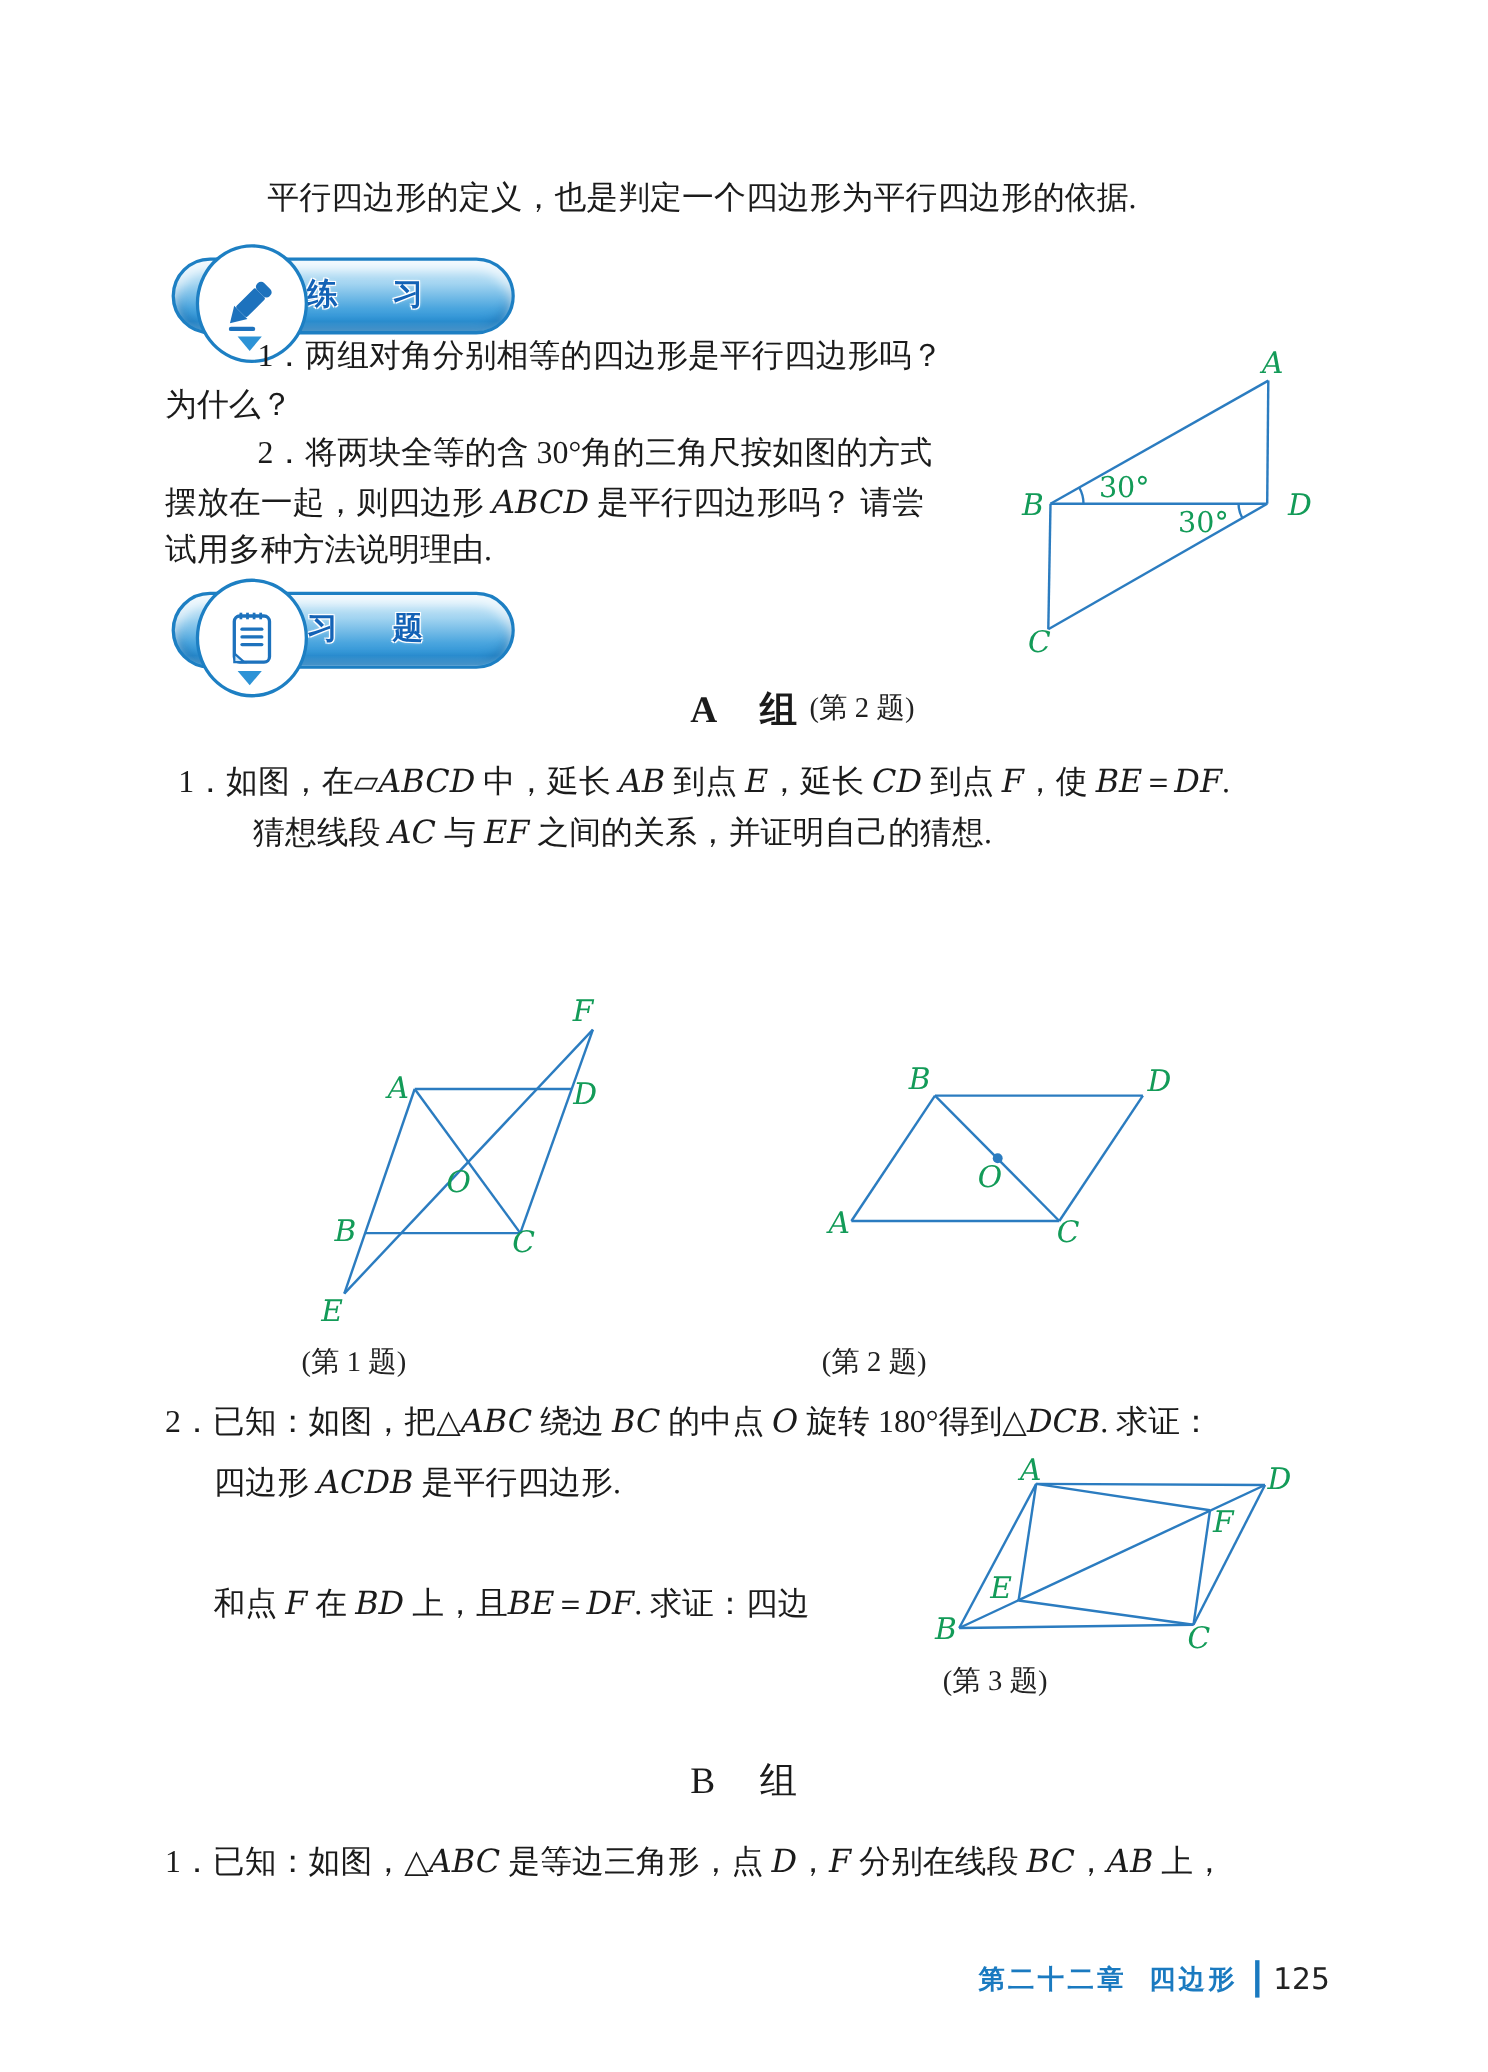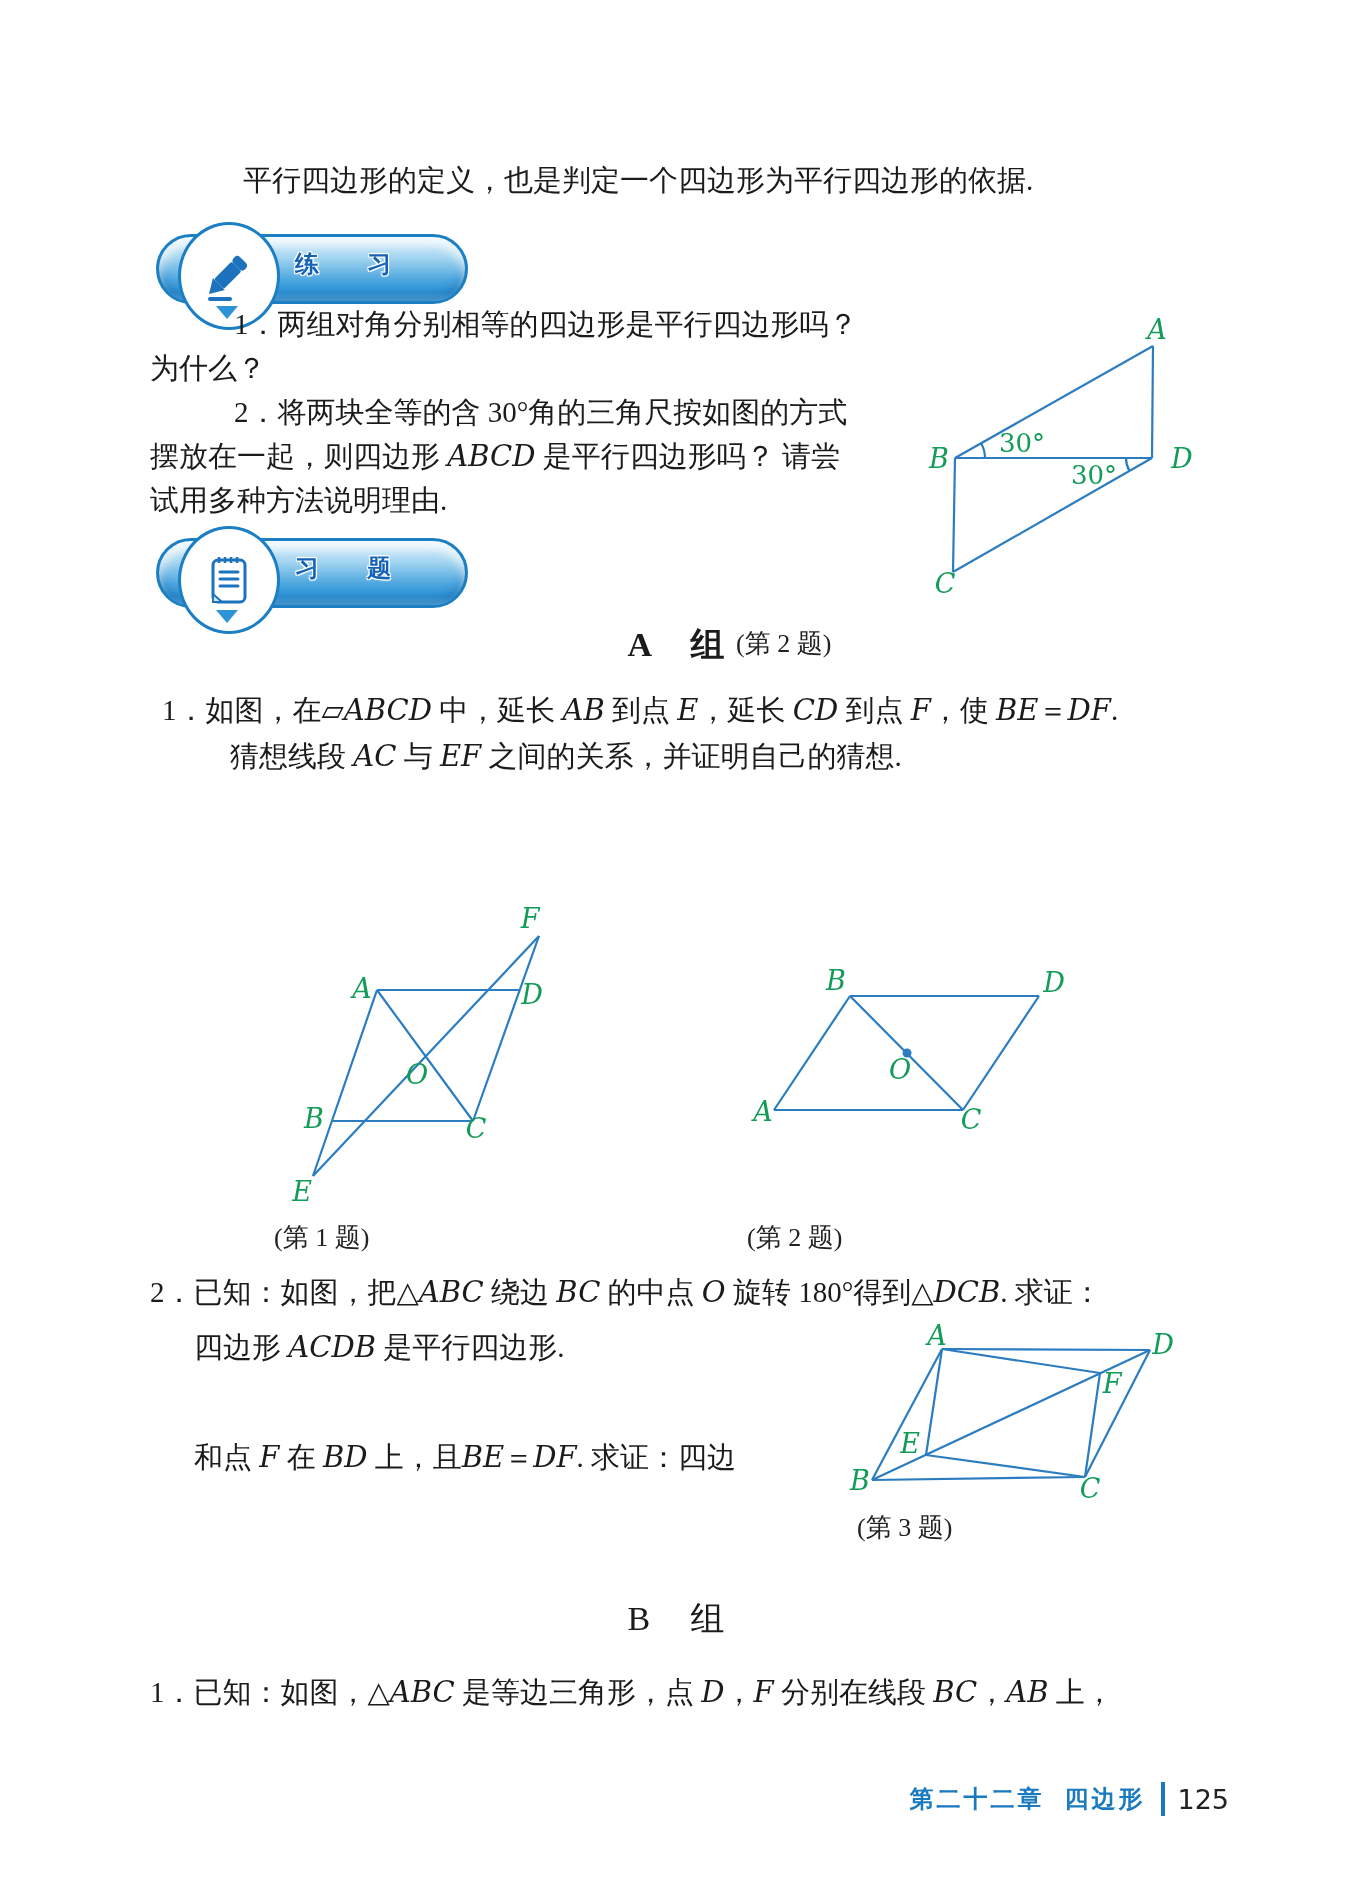--- a/index.html
+++ b/index.html
@@ -15,29 +15,29 @@
   .figsvg{position:absolute;}
   .fl line, .fl path{stroke:#2b7cc0;stroke-width:2.2;fill:none;}
   .lbl{font-family:"DejaVu Serif","Liberation Serif",serif;font-style:italic;font-size:27px;fill:#139b58;text-anchor:middle;}
   .ang{font-family:"DejaVu Serif","Liberation Serif",serif;font-style:normal;font-size:26px;fill:#139b58;text-anchor:start;}
   
   .badge{position:absolute;width:340px;height:110px;}
   .badge-pill{position:absolute;left:6px;top:12px;width:306px;height:64px;border-radius:36px;
     background:linear-gradient(180deg,#d3ecfa 0%,#a4d5f1 32%,#4aa5de 68%,#2d93d6 86%,#62b1e3 100%);
     border:3px solid #1d7fc3;
     box-shadow:inset 0 9px 10px rgba(255,255,255,.75), inset 0 -7px 9px rgba(16,90,150,.35);}
-  .badge-text{position:absolute;left:136px;top:11px;font-family:"DejaVu Sans","Liberation Sans",sans-serif;
-    font-weight:bold;font-size:24px;color:#1362b6;letter-spacing:20px;white-space:nowrap;
+  .badge-text{position:absolute;left:120px;top:11px;font-family:"DejaVu Sans","Liberation Sans",sans-serif;
+    font-weight:bold;font-size:28px;color:#1362b6;letter-spacing:20px;white-space:nowrap;
     text-shadow:1px 1px 0 #fff,-1px -1px 0 #fff,1px -1px 0 #fff,-1px 1px 0 #fff,0 0 3px #fff;}
   .badge-circle{position:absolute;left:28px;top:0;width:96px;height:102px;background:#fff;
     border:3px solid #1d7fc3;border-radius:50%;display:flex;align-items:center;justify-content:center;}
   .badge-tri{position:absolute;left:66px;top:84px;width:0;height:0;z-index:3;
     border-left:11px solid transparent;border-right:11px solid transparent;border-top:13px solid #2d93d6;}
   
-  #footer{position:absolute;top:1782px;right:124px;display:flex;align-items:center;
+  #footer{position:absolute;top:1782px;right:144px;display:flex;align-items:center;
     font-family:"DejaVu Sans","Liberation Sans",sans-serif;}
   #footer .chap{color:#1a7ac0;font-size:24px;font-weight:bold;letter-spacing:3px;}
   #footer .sect{color:#1a7ac0;font-size:24px;font-weight:bold;letter-spacing:3px;margin-left:20px;}
   #footer .divider{width:4px;height:34px;background:#1a7ac0;margin:0 12px 0 16px;}
   #footer .pg{color:#222;font-size:27px;}
 </style>
 </head>
 <body>
 
 <div id="page">

